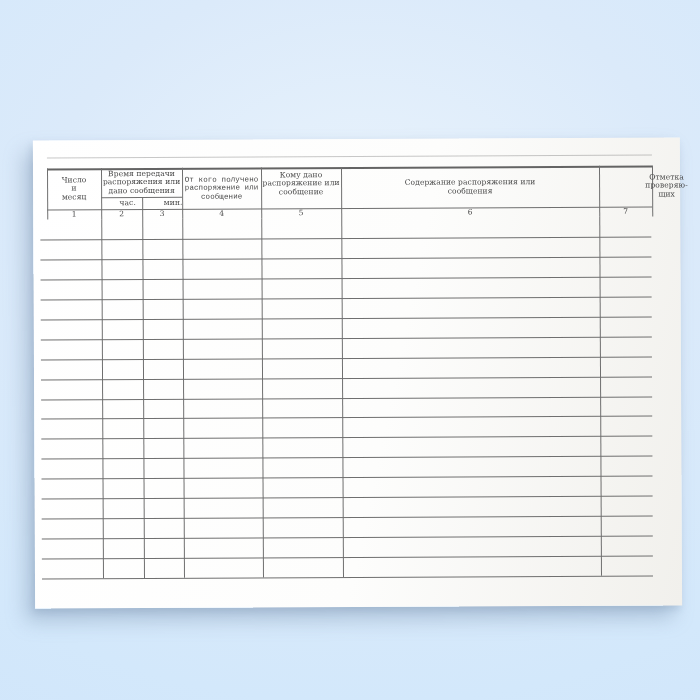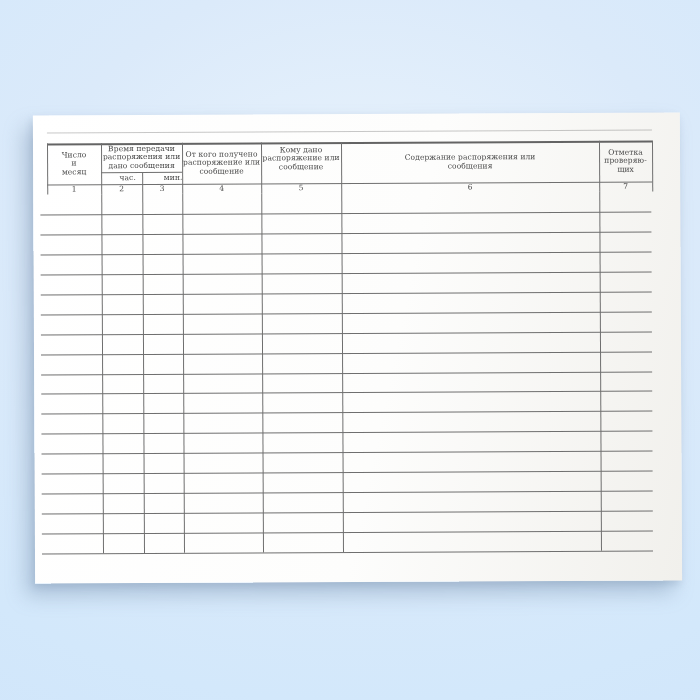--- a/index.html
+++ b/index.html
@@ -1,21 +1,21 @@
 <!DOCTYPE html>
 <html><head>
 <meta charset="utf-8">
 <style>
   html,body{margin:0;padding:0;}
   body{
     width:700px;height:700px;overflow:hidden;
     background:radial-gradient(120% 95% at 52% 32%, #e9f3fc 0%, #dbeafa 38%, #d3e8fb 72%, #cfe4fa 100%);
     font-family:"DejaVu Serif","Liberation Serif",serif;
   }
-  .scene{position:relative;width:700px;height:547px;}
+  .scene{position:relative;width:700px;height:547px;margin-top:25px;}
   .paper{
     position:absolute;left:34px;top:114px;width:647px;height:468px;
     background:linear-gradient(102deg,#ffffff 0%,#fdfdfc 55%,#f1f0ec 100%);
     transform:rotate(-0.28deg);
     box-shadow:-9px 12px 20px rgba(112,138,168,0.40), -2px 4px 7px rgba(112,138,168,0.22);
   }
   .hline{position:absolute;height:1px;background:#6f6f6f;}
   .vline{position:absolute;width:1px;background:#6f6f6f;}
   .hline.faint{opacity:0.38;}
   .hline.top-border{height:2px;background:#646464;}
@@ -49,29 +49,29 @@
     <div class="hline" style="left:14px;top:69px;width:605px;"></div>
 
     <div class="cell" style="left:14px;top:28px;width:54px;height:41px;">Число
 и
 месяц</div>
     <div class="cell" style="left:68px;top:28px;width:81px;height:29px;">Время передачи
 распоряжения или
 дано сообщения</div>
     <div class="cell" style="left:74px;top:57px;width:41px;height:12px;">час.</div>
     <div class="cell" style="left:120px;top:57px;width:40px;height:12px;">мин.</div>
-    <div class="cell" style="left:149px;top:28px;width:79px;height:41px;">От кого получено
+    <div class="cell" style="left:149px;top:28px;width:79px;height:41px;font-family:Liberation Mono, monospace;">От кого получено
 распоряжение или
 сообщение</div>
     <div class="cell" style="left:228px;top:24px;width:80px;height:41px;">Кому дано
 распоряжение или
 сообщение</div>
     <div class="cell" style="left:308px;top:28px;width:258px;height:41px;">Содержание распоряжения или
 сообщения</div>
-    <div class="cell" style="left:566px;top:28px;width:53px;height:41px;">Отметка
+    <div class="cell" style="left:566px;top:28px;width:53px;height:41px;padding-left:41px;">Отметка
 проверяю-
 щих</div>
 
     <div class="cell num" style="left:14px;top:69px;width:54px;height:10px;">1</div>
     <div class="cell num" style="left:68px;top:69px;width:41px;height:10px;">2</div>
     <div class="cell num" style="left:109px;top:69px;width:40px;height:10px;">3</div>
     <div class="cell num" style="left:149px;top:69px;width:79px;height:10px;">4</div>
     <div class="cell num" style="left:228px;top:69px;width:80px;height:10px;">5</div>
     <div class="cell num" style="left:308px;top:69px;width:258px;height:10px;">6</div>
     <div class="cell num" style="left:566px;top:69px;width:53px;height:10px;">7</div>

